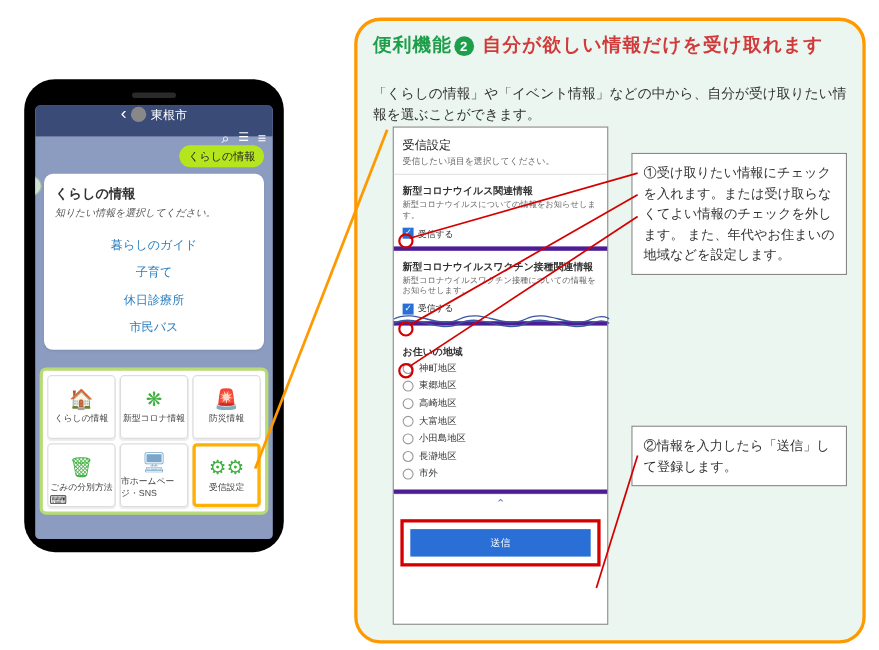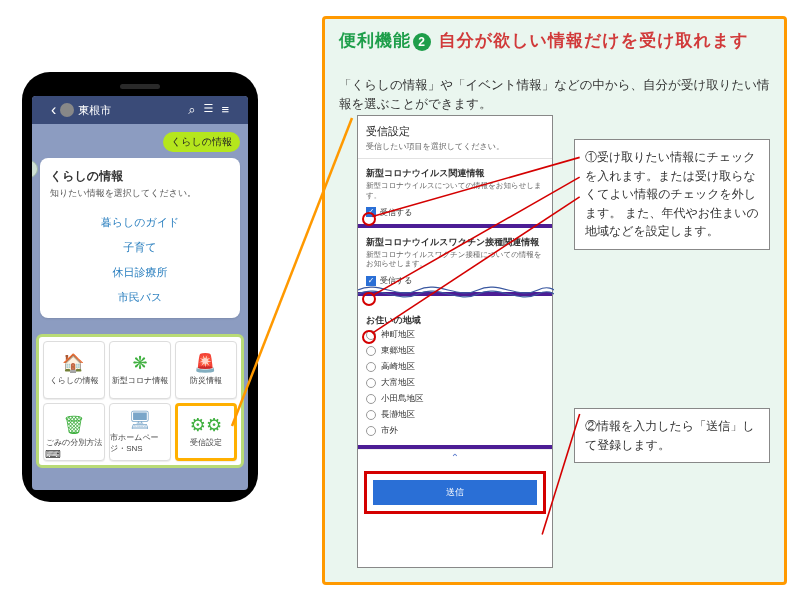--- a/index.html
+++ b/index.html
@@ -37,22 +37,23 @@
     border-radius: 4px;
     overflow: hidden;
   }
   .app-bar {
     height: 28px;
     background: #3a4b78;
     color: #fff;
     display: flex;
     align-items: center;
     font-size: 11px;
-    padding: 0 19px;
+    padding: 0 6px;
     gap: 6px;
+    flex-direction: column;
   }
   .app-bar .left { display:flex; align-items:center; gap:4px; }
   .app-bar .right { margin-left:auto; display:flex; gap:8px; color:#fff; }
   .chev-left::before { content:"‹"; font-size:16px; line-height:1; }
   .circle-small { width:14px; height:14px; border-radius:50%; background:#888; }
   .search-ic::before { content:"⌕"; font-size:13px; }
   .list-ic::before { content:"☰"; font-size:11px; }
   .menu-ic::before { content:"≡"; font-size:13px; }
 
   .chat {
@@ -77,21 +78,21 @@
     margin-top:4px;
     position:relative;
     box-shadow: 0 1px 2px rgba(0,0,0,.1);
   }
   .avatar {
     position:absolute; left:-20px; top:2px;
     width:18px; height:18px; border-radius:50%; background:#cfe0d6;
     border:1px solid #9db8a5;
   }
   .card-title { font-size:12px; font-weight:bold; color:#333; }
-  .card-sub { font-size:9px; color:#555; margin-top:2px; }
+  .card-sub { font-size:9px; color:#555; margin-top:2px;font-style:italic; }
   .card-links { margin-top:10px; text-align:center; }
   .card-links div {
     color:#2a7fbf; font-size:11px; padding:5px 0;
   }
 
   .grid-area {
     position:absolute; left:0; right:0; bottom:18px;
     background:#fff;
     border:3px solid #b9db76;
     border-radius:6px;
@@ -124,21 +125,21 @@
   .kb-ic {
     position:absolute; left:6px; bottom:4px;
     font-size:11px; color:#333;
   }
 
   
   .feature {
     position:absolute;
     left:322px; top:16px; right:12px; bottom:6px;
     border:3px solid #ff9900;
-    border-radius:4px;
+    border-radius:24px;
     background:#eaf6ef;
     padding:10px 14px 14px;
   }
   .feat-title {
     font-size:17px; font-weight:bold; letter-spacing:1px;
   }
   .feat-title .green { color:#1e9e4a; }
   .feat-title .badge {
     display:inline-flex; width:18px; height:18px; border-radius:50%;
     background:#1e9e4a; color:#fff; font-size:12px;
@@ -209,21 +210,21 @@
     right:14px;
     width:196px;
     background:#fff;
     border:1px solid #888;
     padding:8px 10px;
     font-size:12px;
     line-height:1.55;
     color:#333;
   }
   .note1 { top:120px; }
-  .note2 { top:389px;margin-left:24px; }
+  .note2 { top:368px;margin-left:24px; }
 
   
   .red-ring {
     position:absolute; border:2px solid #d40000; border-radius:50%;
     width:14px; height:14px; pointer-events:none;
   }
 
   
   .connectors {
     position:absolute; left:0; top:0; width:100%; height:100%;

